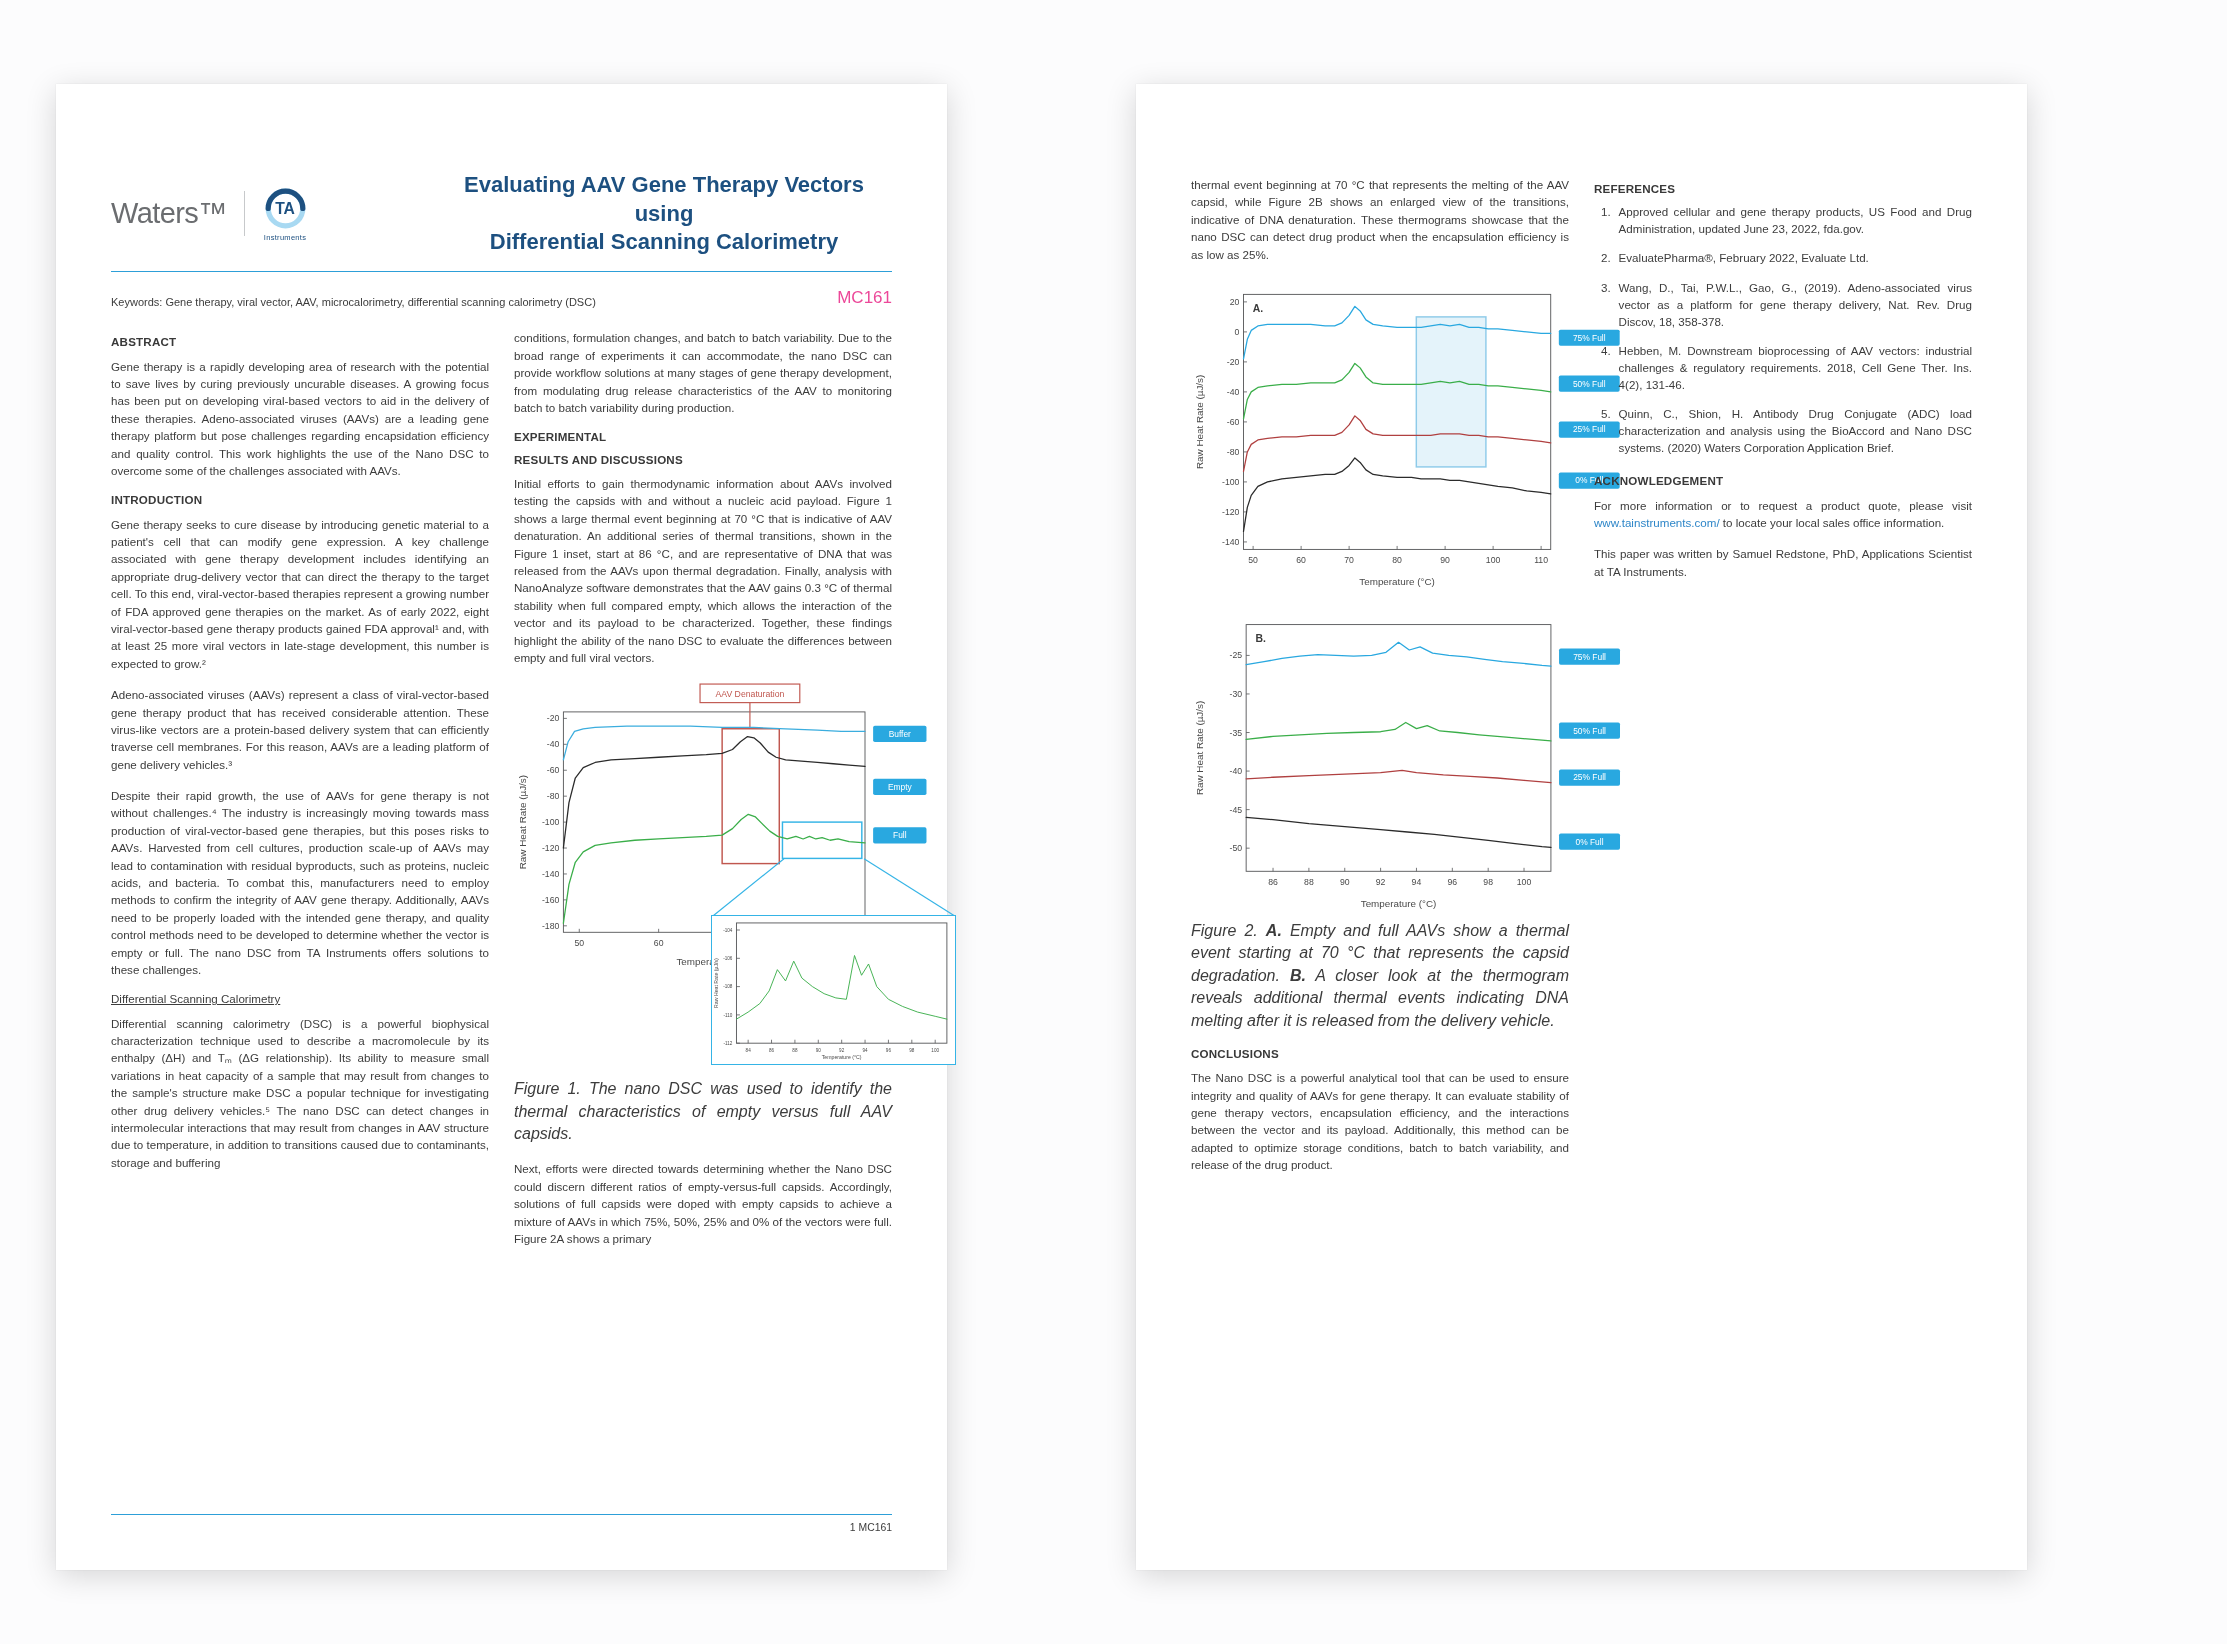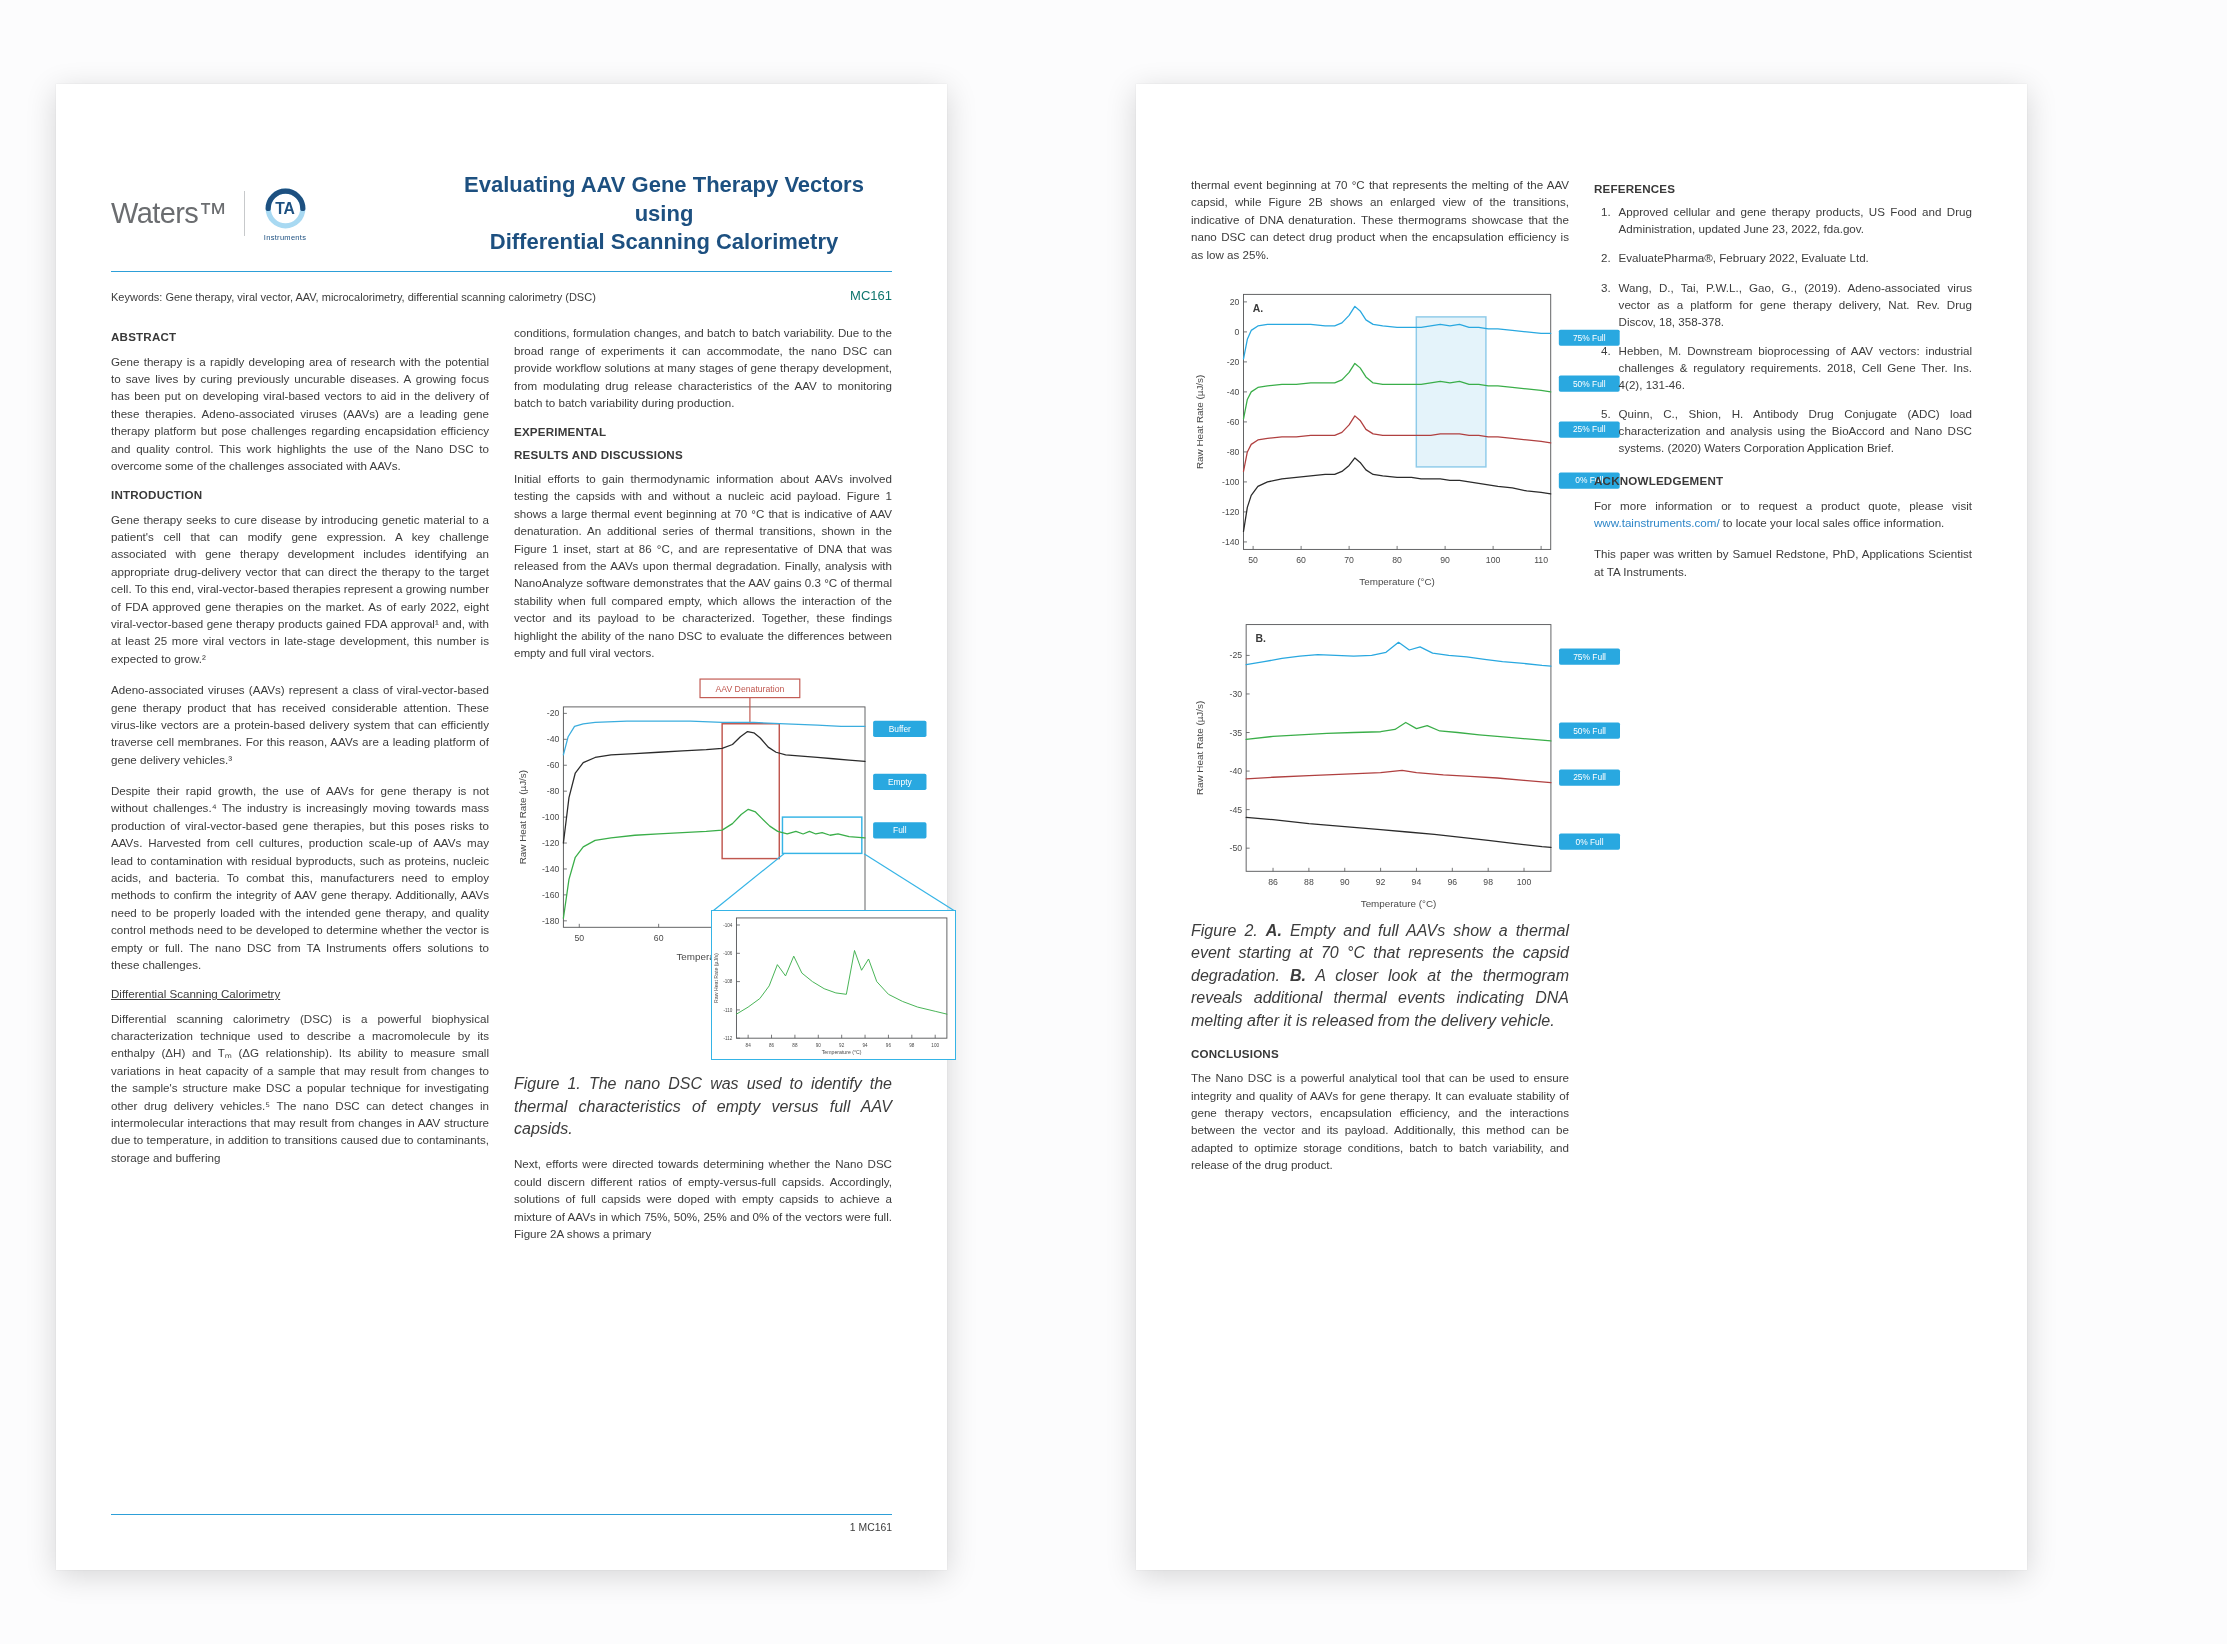--- a/index.html
+++ b/index.html
@@ -30,21 +30,21 @@
   .talogo { display:flex; flex-direction:column; align-items:center; }
   .tacircle { position:relative; width:45px; height:45px; }
   .tacircle svg { display:block; }
   .tatext { position:absolute; inset:0; display:flex; align-items:center; justify-content:center;
             font-weight:bold; color:#1d5080; font-size:15.7px; }
   .tasub { font-size:7.5px; color:#1d5080; letter-spacing:0.3px; margin-top:1.7px; }
   .title { flex:1; text-align:center; font-size:22px; line-height:1.3; color:#1d5080; font-weight:bold; }
   .rule { height:1.7px; background:#2d9fd8; margin-top:14px; }
   .kwrow { display:flex; justify-content:space-between; align-items:flex-end; margin-top:16px;
            font-size:11px; color:#3c3c3c; }
-  .code { font-size:13px; color:#0f766e; }
+  .code { font-size:17px; color:#ec4899; }
 
   
   .cols { display:flex; gap:25px; margin-top:21px; }
   .col { flex:1; min-width:0; }
   p.body { font-size:11.6px; line-height:1.5; text-align:justify; color:#3c3c3c; margin-bottom:14px; }
   h2.h { font-size:11.6px; font-weight:bold; color:#393939; letter-spacing:0.2px; margin:5.8px 0 9.3px 0; }
   h3.sub { font-size:11.6px; font-weight:normal; text-decoration:underline; color:#3c3c3c; margin:4.6px 0 9.3px 0; }
   .caption { font-size:16px; font-style:italic; line-height:1.4; color:#3c3c3c; text-align:justify;
              margin:8px 0 15px 0; }
   .caption strong { font-weight:bold; }

